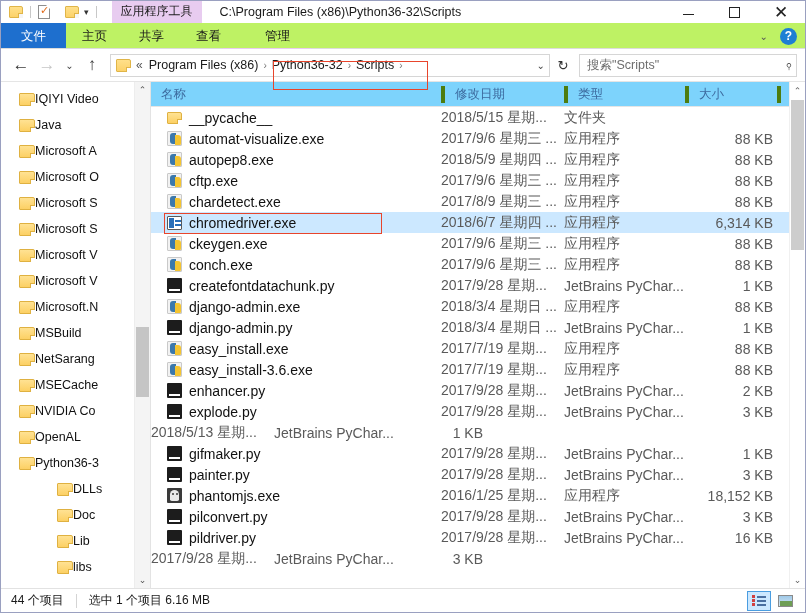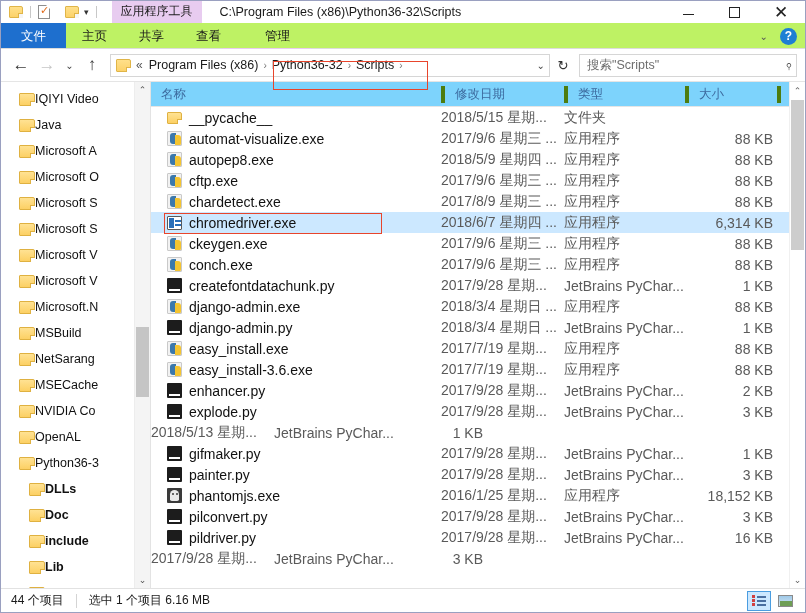--- a/index.html
+++ b/index.html
@@ -286,21 +286,21 @@
     padding-top: 4px;
   }
   .nav-item {
     height: 26px;
     display: flex;
     align-items: center;
     padding-left: 18px;
     white-space: nowrap;
     overflow: hidden;
   }
-  .nav-item.indent { padding-left: 28px; font-weight: bold; }
+  .nav-item.indent { padding-left: 56px; }
   .nav-folder {
     width: 16px; height: 13px;
     background: linear-gradient(#ffe293, #fcd064);
     border: 1px solid #dfb141;
     border-radius: 1px 2px 2px 1px;
     flex: none;
     position: relative;
   }
   .nav-folder::after {
     content: "";
@@ -755,24 +755,20 @@
           <div class="nav-item indent">
             <span class="nav-folder"></span>
             <span class="nav-label">DLLs</span>
           </div>
           <div class="nav-item indent">
             <span class="nav-folder"></span>
             <span class="nav-label">Doc</span>
           </div>
           <div class="nav-item indent">
             <span class="nav-folder"></span>
-            <span class="nav-label">include</span>
-          </div>
-          <div class="nav-item indent">
-            <span class="nav-folder"></span>
             <span class="nav-label">Lib</span>
           </div>
           <div class="nav-item indent">
             <span class="nav-folder"></span>
             <span class="nav-label">libs</span>
           </div>
         </div>
       <div class="nav-scroll">
         <div class="arr">⌃</div>
         <div class="nav-thumb"></div>

